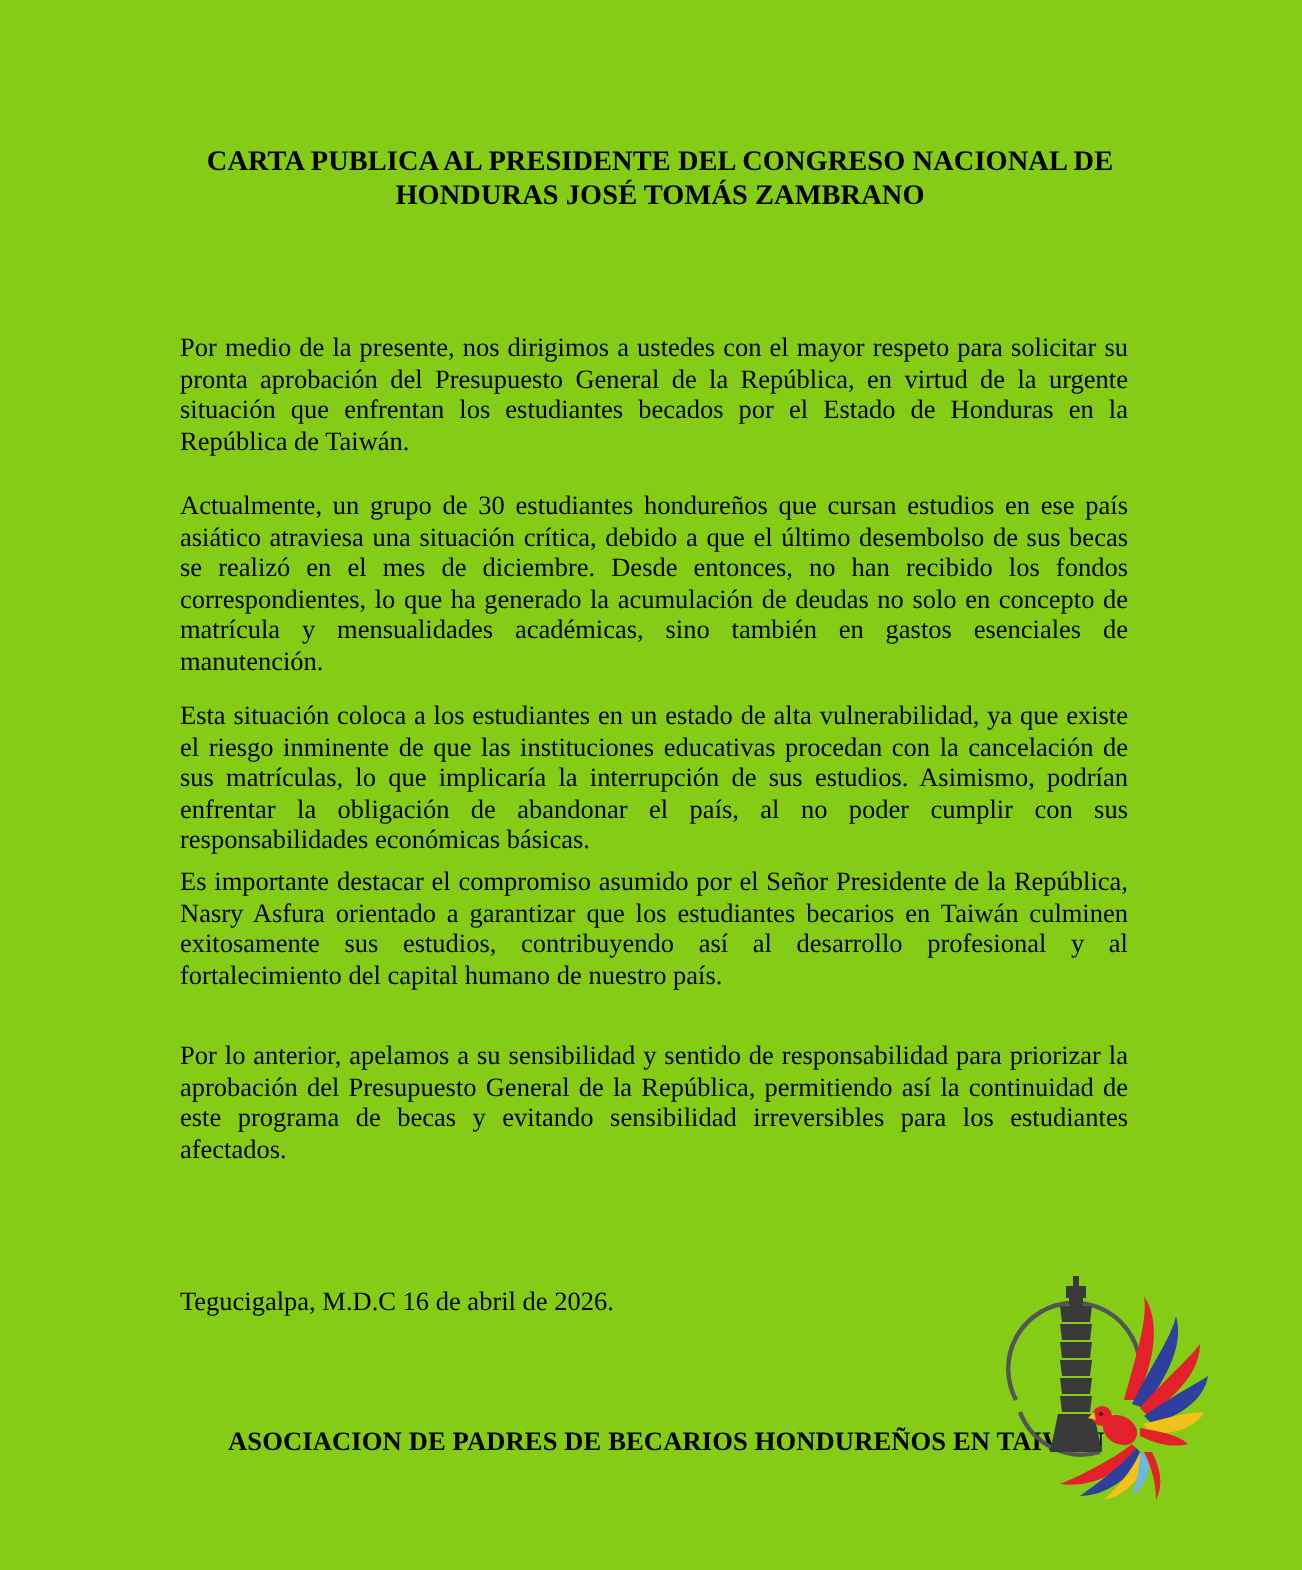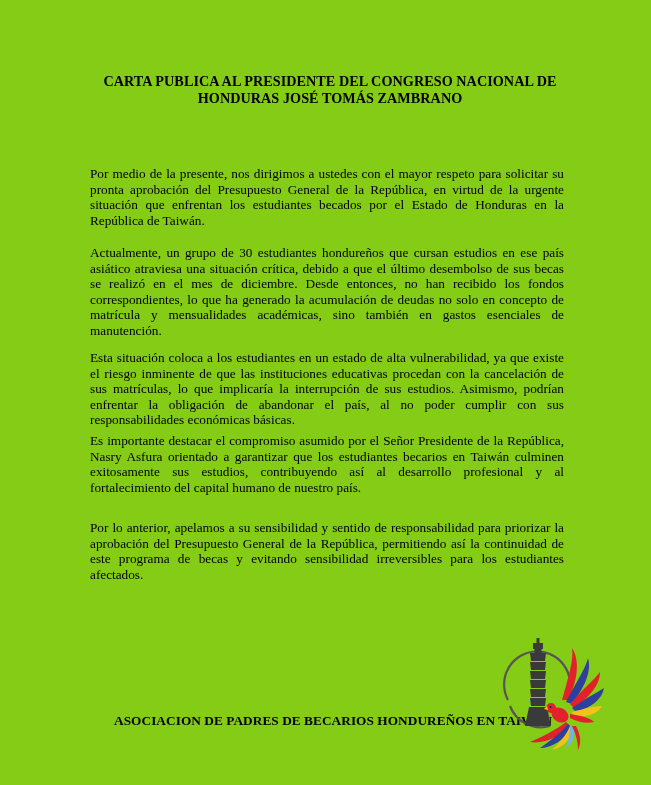--- a/index.html
+++ b/index.html
@@ -100,20 +100,21 @@
 
   <div class="salutation">
   </div>
 
   <p class="para p1">Por medio de la presente, nos dirigimos a ustedes con el mayor respeto para solicitar su pronta aprobación del Presupuesto General de la República, en virtud de la urgente situación que enfrentan los estudiantes becados por el Estado de Honduras en la República de Taiwán.</p>
   <p class="para p2">Actualmente, un grupo de 30 estudiantes hondureños que cursan estudios en ese país asiático atraviesa una situación crítica, debido a que el último desembolso de sus becas se realizó en el mes de diciembre. Desde entonces, no han recibido los fondos correspondientes, lo que ha generado la acumulación de deudas no solo en concepto de matrícula y mensualidades académicas, sino también en gastos esenciales de manutención.</p>
   <p class="para p3">Esta situación coloca a los estudiantes en un estado de alta vulnerabilidad, ya que existe el riesgo inminente de que las instituciones educativas procedan con la cancelación de sus matrículas, lo que implicaría la interrupción de sus estudios. Asimismo, podrían enfrentar la obligación de abandonar el país, al no poder cumplir con sus responsabilidades económicas básicas.</p>
   <p class="para p4">Es importante destacar el compromiso asumido por el Señor Presidente de la República, Nasry Asfura orientado a garantizar que los estudiantes becarios en Taiwán culminen exitosamente sus estudios, contribuyendo así al desarrollo profesional y al fortalecimiento del capital humano de nuestro país.</p>
   <p class="para p5">Por lo anterior, apelamos a su sensibilidad y sentido de responsabilidad para priorizar la aprobación del Presupuesto General de la República, permitiendo así la continuidad de este programa de becas y evitando sensibilidad irreversibles para los estudiantes afectados.</p>
 
+  <div class="date-line">Tegucigalpa, M.D.C 16 de abril de 2026.</div>
 
   <div class="signature">ASOCIACION DE PADRES DE BECARIOS HONDUREÑOS EN TAIWAN</div>
 
   <svg class="logo" viewBox="0 0 130 115" xmlns="http://www.w3.org/2000/svg">
 
     <g>
       <path d="M 18 62 A 33 33 0 1 1 78 58" fill="none" stroke="#555555" stroke-width="2.2"></path>
       <path d="M 20 68 A 33 33 0 0 0 60 88" fill="none" stroke="#555555" stroke-width="2.2"></path>
     </g>
 

